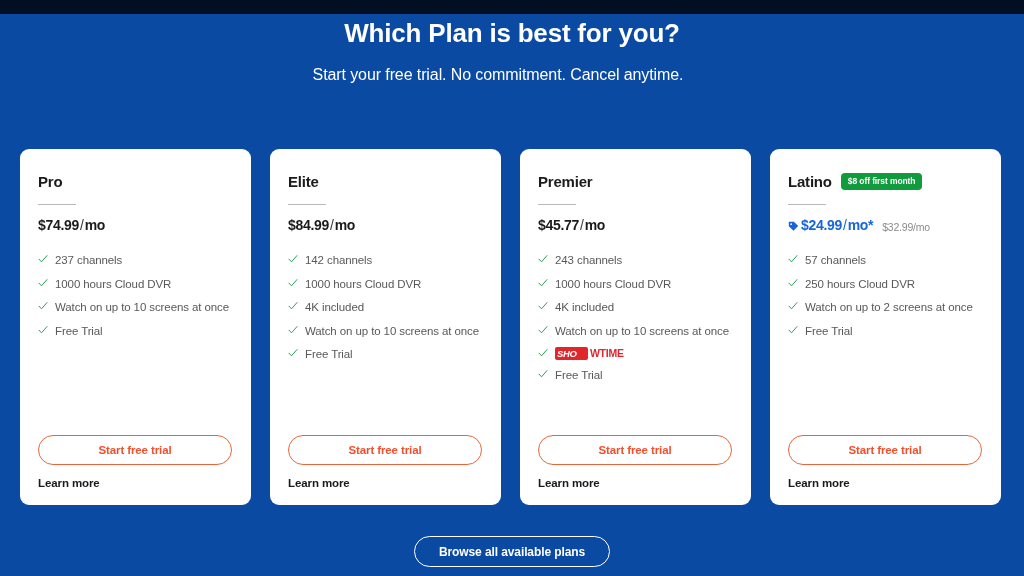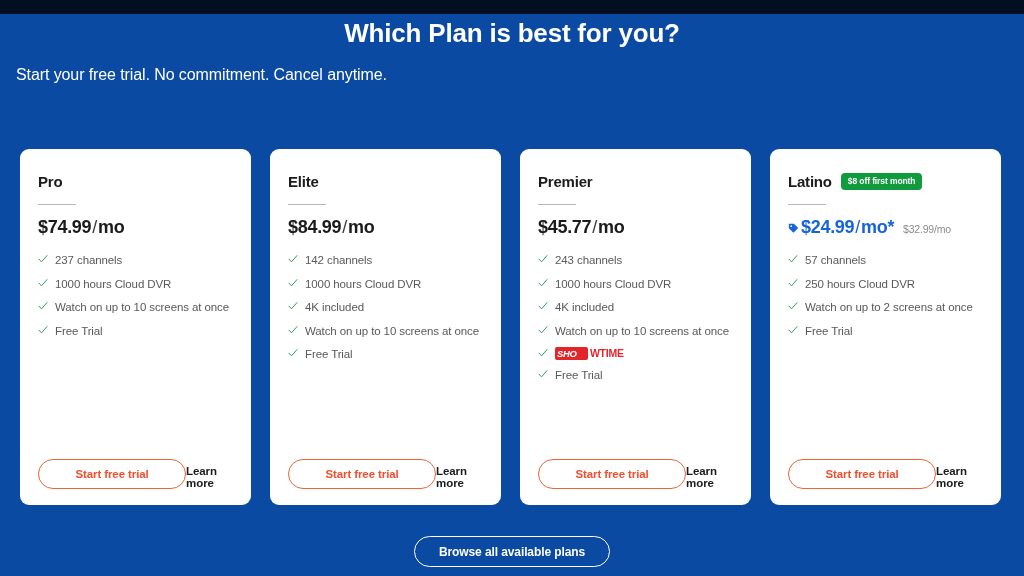--- a/index.html
+++ b/index.html
@@ -31,22 +31,23 @@
     width: 1024px;
     text-align: center;
     color: #ffffff;
     font-size: 26px;
     font-weight: bold;
     letter-spacing: -0.2px;
   }
   .page-subtitle {
     position: absolute;
     top: 66px;
-    left: 16px;
+    left: 4px;
     width: 988px;
+    text-align: center;
     color: #ffffff;
     font-size: 16px;
     font-weight: normal;
     letter-spacing: -0.1px;
   }
   .cards {
     position: absolute;
     top: 138px;
     left: 20px;
     width: 984px;
@@ -93,21 +94,21 @@
     background: #b8b8b8;
     margin: 13px 0 12px 0;
   }
   .price-row {
     display: flex;
     align-items: baseline;
     gap: 9px;
     min-height: 22px;
   }
   .price {
-    font-size: 18px;
+    font-size: 14px;
     font-weight: bold;
     color: #1b1b1b;
     letter-spacing: -0.3px;
     display: flex;
     align-items: center;
   }
   .price .slash { font-weight: 400; color: #3b3b3b; padding: 0 1px; }
   .price.discount { color: #1565d8; }
   .price.discount .slash { color: #1565d8; }
   .tag-icon {
@@ -168,21 +169,22 @@
     font-size: 10.5px;
     font-weight: bold;
     letter-spacing: -0.2px;
     margin-left: 1.5px;
     line-height: 11px;
   }
   .card-footer {
     margin-top: auto;
     padding-top: 16px;
     display: flex;
-    align-items: flex-end;
+    flex-direction: column;
+    align-items: flex-start;
   }
   .cta-button {
     width: 194px;
     height: 30px;
     border: 1px solid #e8653a;
     border-radius: 16px;
     background: transparent;
     color: #f1502f;
     font-size: 11.5px;
     font-weight: bold;

